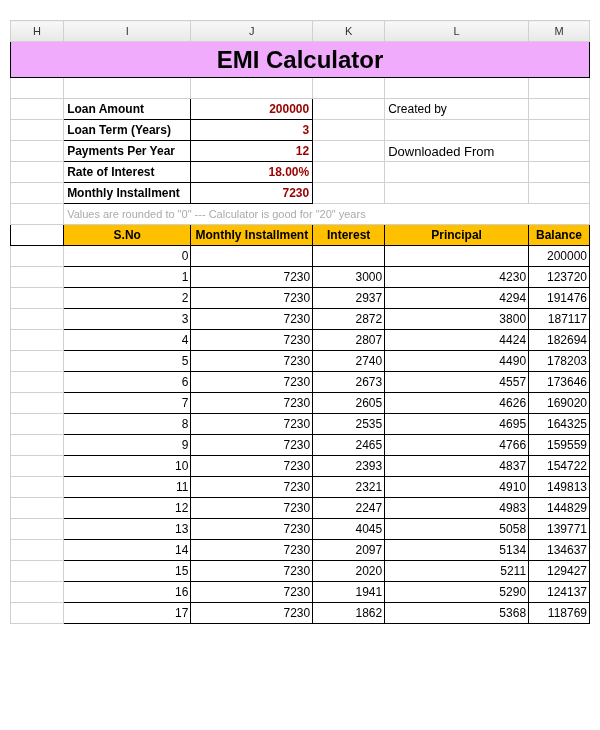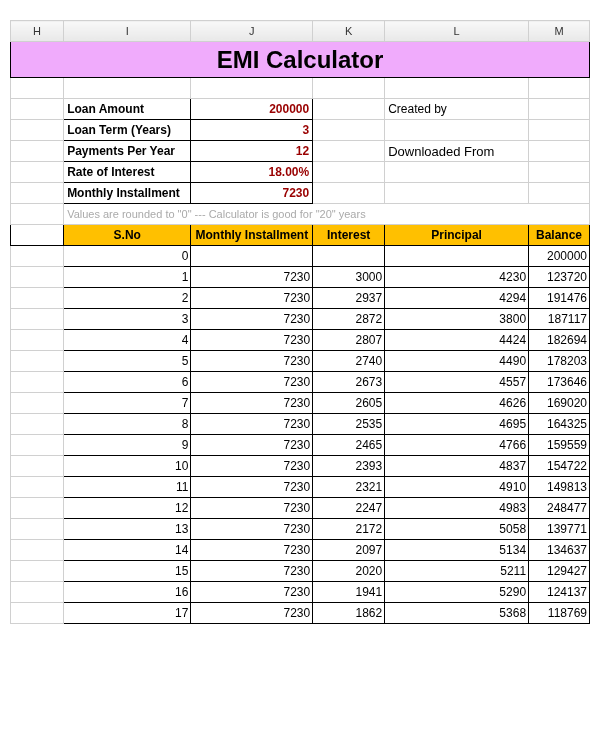--- a/index.html
+++ b/index.html
@@ -273,27 +273,27 @@
         <td>2321</td>
         <td>4910</td>
         <td>149813</td>
       </tr>
       <tr class="data-row">
         <td class="nb empty-narrow"></td>
         <td>12</td>
         <td>7230</td>
         <td>2247</td>
         <td>4983</td>
-        <td>248477</td>
+        <td>144829</td>
       </tr>
       <tr class="data-row">
         <td class="nb empty-narrow"></td>
         <td>13</td>
         <td>7230</td>
-        <td>2172</td>
+        <td>4045</td>
         <td>5058</td>
         <td>139771</td>
       </tr>
       <tr class="data-row">
         <td class="nb empty-narrow"></td>
         <td>14</td>
         <td>7230</td>
         <td>2097</td>
         <td>5134</td>
         <td>134637</td>

